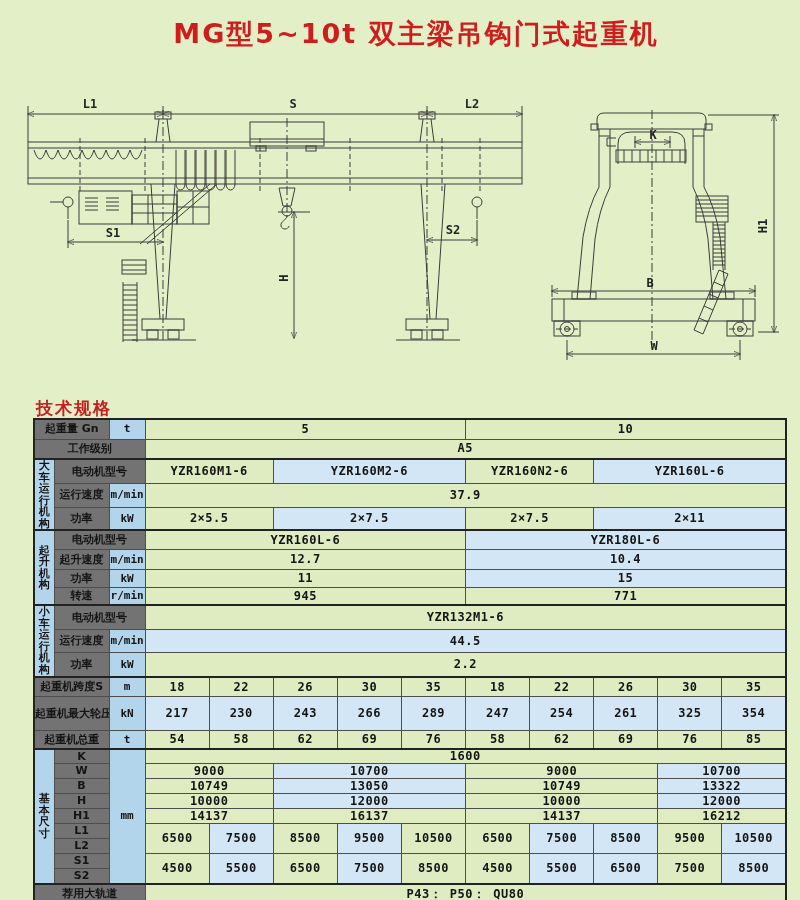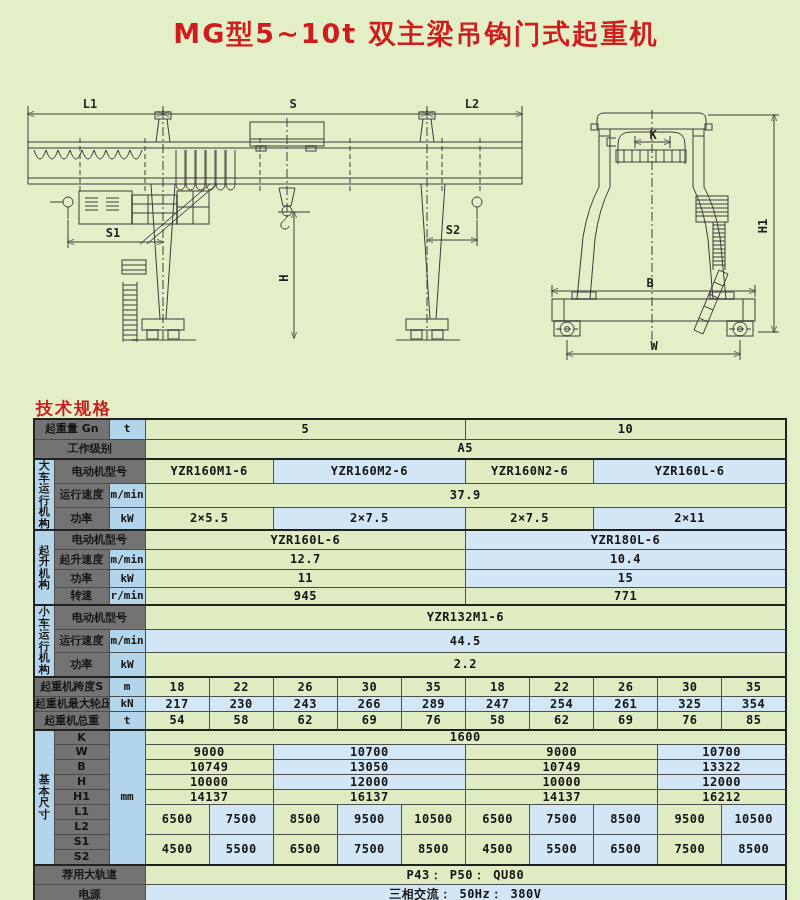--- a/index.html
+++ b/index.html
@@ -394,21 +394,21 @@
         <td class="g">22</td>
         <td class="g">26</td>
         <td class="g">30</td>
         <td class="g">35</td>
         <td class="g">18</td>
         <td class="g">22</td>
         <td class="g">26</td>
         <td class="g">30</td>
         <td class="g">35</td>
       </tr>
-      <tr style="height: 15px;">
+      <tr style="height: 34px;">
         <td colspan="2" class="lbl">起重机最大轮压</td>
         <td class="unit">kN</td>
         <td class="b">217</td>
         <td class="b">230</td>
         <td class="b">243</td>
         <td class="b">266</td>
         <td class="b">289</td>
         <td class="b">247</td>
         <td class="b">254</td>
         <td class="b">261</td>

